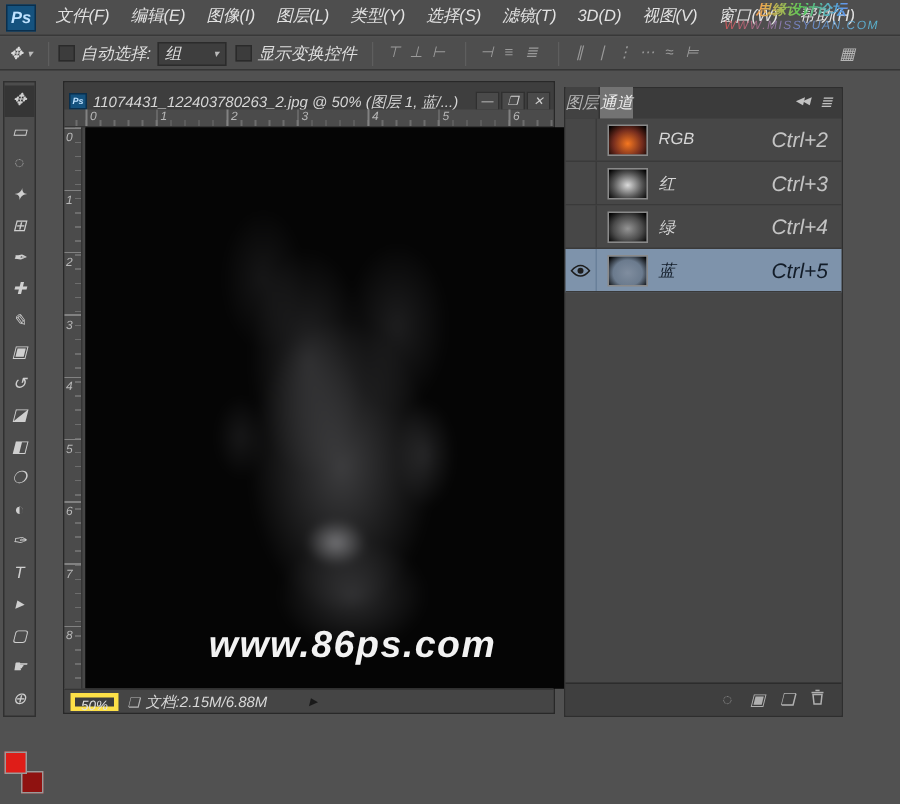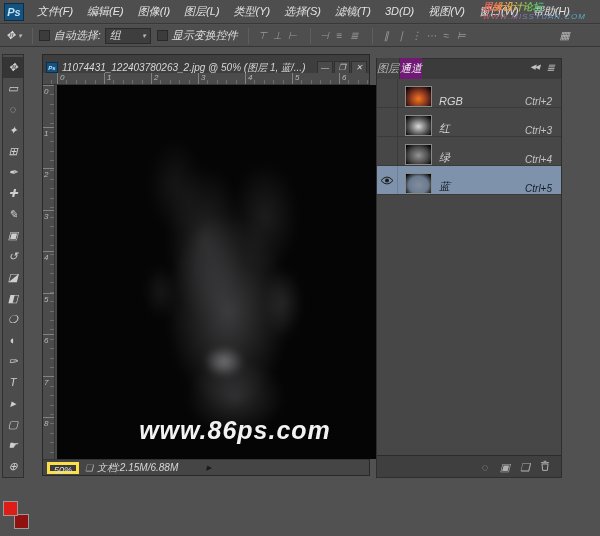--- a/index.html
+++ b/index.html
@@ -12,21 +12,21 @@
              background:#4e4e4e; border-bottom:1px solid #383838;
              display:flex; align-items:center; }
   .ps-logo { width:20px; height:18px; margin:0 6px 0 4px; background:#15527e;
              border:1px solid #0a2f4d; color:#bfe2ff; font-weight:bold;
              font-size:11px; text-align:center; line-height:16px; }
   .menus { display:flex; }
   .menus span { color:#e2e2e2; font-size:11px; padding:12px 7px; line-height:23px; cursor:default; }
   .wm-top { position:absolute; right:14px; top:2px; text-align:left; line-height:10px; }
   .wm1 { font-size:10px; font-weight:bold;
          background:linear-gradient(90deg,#e85050,#e8a850,#58c858,#58a0e8,#b858e8);
-         -webkit-background-clip:text; background-clip:text; color:transparent; }
+         -webkit-background-clip:text; background-clip:text; color:transparent;text-align:center; }
   .wm2 { font-size:8px; letter-spacing:1px;
          background:linear-gradient(90deg,#d05858,#6f86c8,#58b6d0);
          -webkit-background-clip:text; background-clip:text; color:transparent; }
 
   
   .optionsbar { position:absolute; left:0; top:25px; width:600px; height:22px;
                 background:#4e4e4e; border-bottom:1px solid #353535;
                 display:flex; align-items:center; color:#dedede; font-size:11px; }
   .opt-tool { display:flex; align-items:center; padding:0 4px 0 6px; color:#dcdcdc; }
   .opt-tool .caret { font-size:7px; margin-left:3px; color:#bbb; }
@@ -111,37 +111,37 @@
               line-height:11px; color:#e0e0e0; }
   .status-doc-icon { color:#b5b5b5; font-size:9px; margin-right:4px; }
   .status-arrow { margin-left:28px; font-size:7px; color:#1a1a1a; }
 
   
   .panel { position:absolute; left:376px; top:58px; width:186px; height:420px;
            background:#474747; border:1px solid #2e2e2e; display:flex; flex-direction:column; }
   .panel-tabs { height:20px; background:#3b3b3b; display:flex; align-items:flex-end; position:relative; }
   .tab { font-size:11px; padding:3px 0 3px; cursor:default; }
   .tab.inactive { color:#b4b4b4; background:#424242; border-right:1px solid #333; }
-  .tab.active { color:#ececec; background:#701a75; }
+  .tab.active { color:#ececec; background:#737373; }
   .panel-collapse { position:absolute; right:22px; top:4px; color:#c2c2c2; font-size:7px; letter-spacing:-1px; }
   .panel-menu { position:absolute; right:6px; top:3px; color:#c2c2c2; font-size:10px; }
 
-  .ch-row { height:29px; display:flex; align-items:flex-end; background:#474747;
+  .ch-row { height:29px; display:flex; align-items:center; background:#474747;
             border-bottom:1px solid #3a3a3a; }
   .ch-row.sel { background:#7e93ab; }
   .eye-well { width:21px; height:100%; border-right:1px solid #3a3a3a;
               display:flex; align-items:center; justify-content:center; }
   .ch-row.sel .eye-well { border-right:1px solid #69809a; }
   .thumb { width:27px; height:21px; margin:0 7px; border:1px solid #8a8a8a; background:#000; }
   .t-rgb  { background:radial-gradient(ellipse at 50% 62%, rgba(255,122,30,0.95), rgba(140,30,8,0.65) 55%, #000 95%); }
   .t-red  { background:radial-gradient(ellipse at 50% 55%, rgba(235,235,235,0.9), rgba(100,100,100,0.45) 55%, #000 95%); }
   .t-green{ background:radial-gradient(ellipse at 50% 55%, rgba(200,200,200,0.6), rgba(80,80,80,0.35) 55%, #000 95%); }
   .t-blue { background:radial-gradient(ellipse at 50% 58%, rgba(130,130,136,0.35), rgba(50,50,54,0.25) 55%, #000 95%); }
   .ch-name { flex:1; color:#d6d6d6; font-size:11px; }
-  .ch-key  { color:#c4c4c4; font-size:10px; margin-right:9px; }
+  .ch-key  { color:#c4c4c4; font-size:14px; margin-right:9px; }
   .ch-row.sel .ch-name, .ch-row.sel .ch-key { color:#121c28; }
 
   .panel-fill { flex:1; background:#474747; }
   .panel-footer { height:22px; background:#3f3f3f; border-top:1px solid #2c2c2c;
                   display:flex; align-items:center; justify-content:flex-end; padding-right:6px; }
   .foot-icon { width:20px; text-align:center; color:#b0b0b0; font-size:11px; line-height:20px; }
 </style>
 </head>
 <body>
 

